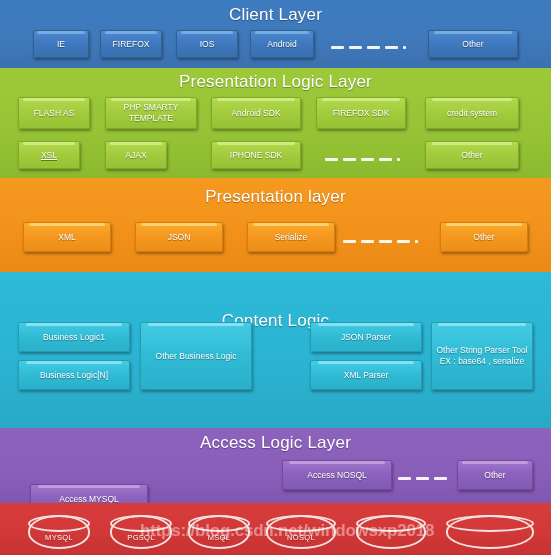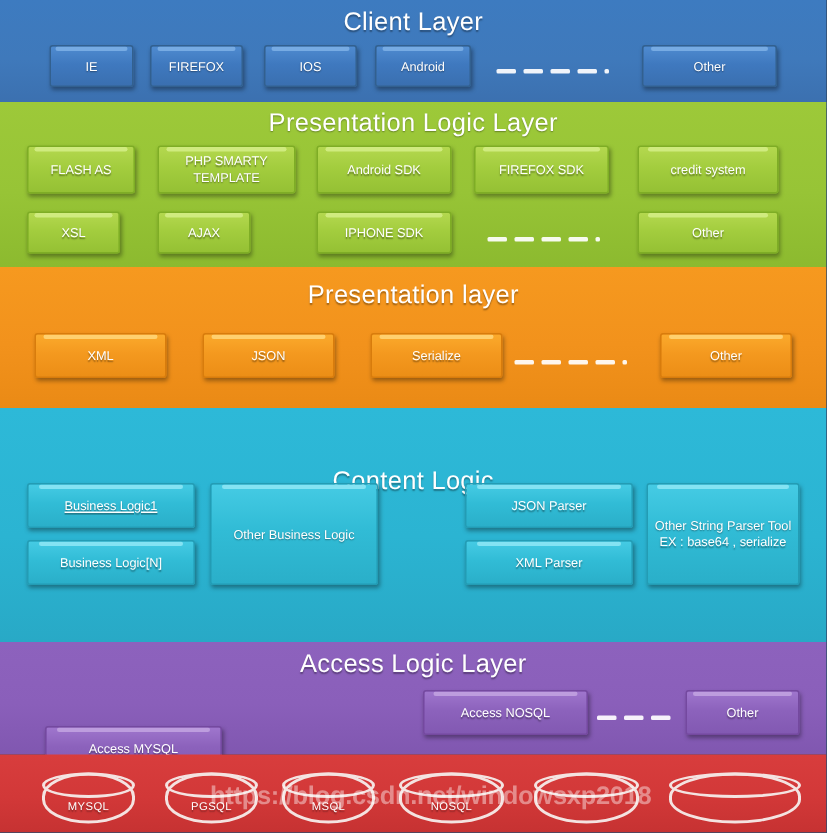--- a/index.html
+++ b/index.html
@@ -145,21 +145,21 @@
     <div class="box box-green" style="left:211px;top:29px;width:90px;height:32px;">
       <span>Android SDK</span>
     </div>
     <div class="box box-green" style="left:316px;top:29px;width:90px;height:32px;">
       <span>FIREFOX SDK</span>
     </div>
     <div class="box box-green" style="left:425px;top:29px;width:94px;height:32px;">
       <span>credit system</span>
     </div>
 
-    <div class="box box-green" style="left:18px;top:73px;width:62px;height:28px;">
+    <div class="box box-green" style="left:18px;top:73px;width:62px;height:28px;text-decoration:underline;">
       <span>XSL</span>
     </div>
     <div class="box box-green" style="left:105px;top:73px;width:62px;height:28px;">
       <span>AJAX</span>
     </div>
     <div class="box box-green" style="left:211px;top:73px;width:90px;height:28px;">
       <span>IPHONE SDK</span>
     </div>
 
     <div class="dashes" style="left:325px;top:90px;">
@@ -197,21 +197,21 @@
     </div>
 
     <div class="box box-orange" style="left:440px;top:44px;width:88px;height:30px;">
       <span>Other</span>
     </div>
   </div>
 
   <div class="layer" id="content-logic-layer">
     <div class="layer-title">Content Logic</div>
 
-    <div class="box box-cyan" style="left:18px;top:50px;width:112px;height:30px;text-decoration:underline;">
+    <div class="box box-cyan" style="left:18px;top:50px;width:112px;height:30px;">
       <span>Business Logic1</span>
     </div>
     <div class="box box-cyan" style="left:18px;top:88px;width:112px;height:30px;">
       <span>Business Logic[N]</span>
     </div>
     <div class="box box-cyan" style="left:140px;top:50px;width:112px;height:68px;">
       <span>Other Business Logic</span>
     </div>
 
     <div class="box box-cyan" style="left:310px;top:50px;width:112px;height:30px;">

